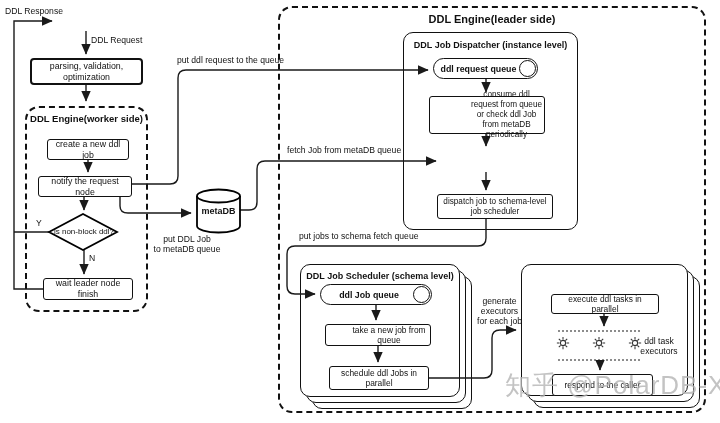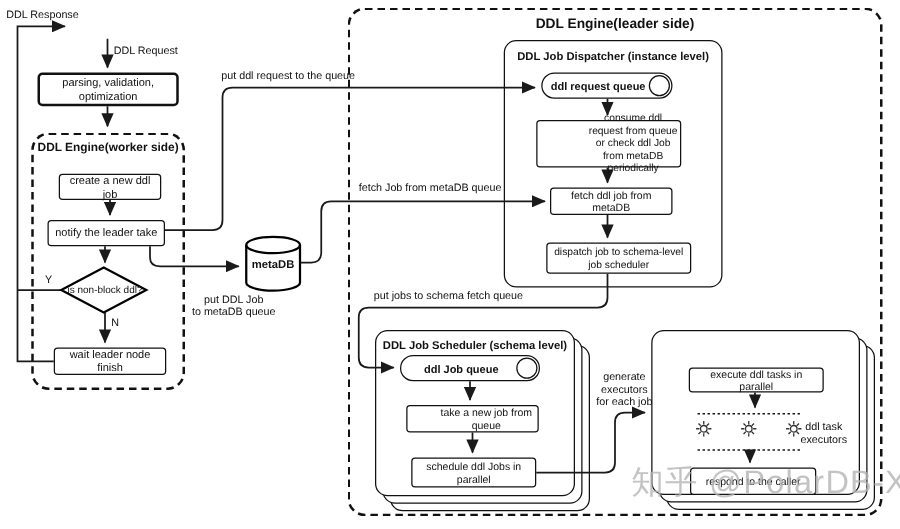--- a/index.html
+++ b/index.html
@@ -86,21 +86,21 @@
       <path d="M197,196 a21.5,6.5 0 0 0 43,0" fill="none" stroke="#000" stroke-width="1.8"></path>
     </g>
     <polygon points="49,232 83,214 117,232 83,250" fill="#fff" stroke="#000" stroke-width="1.8"></polygon>
   </svg>
 
   <div class="lbl" style="left:5px;top:7px;">DDL Response</div>
   <div class="lbl" style="left:91px;top:36px;">DDL Request</div>
   <div class="box" style="left:30px;top:58px;width:113px;height:27px;border-width:2px;border-radius:4px;">parsing, validation, optimization</div>
 
   <div class="box" style="left:47px;top:139px;width:82px;height:21px;">create a new ddl job</div>
-  <div class="box" style="left:38px;top:176px;width:94px;height:21px;">notify the leader take</div>
+  <div class="box" style="left:38px;top:176px;width:94px;height:21px;">notify the request node</div>
   <div class="diamond-text">is non-block ddl?</div>
   <div class="lbl" style="left:36px;top:219px;">Y</div>
   <div class="lbl" style="left:89px;top:254px;">N</div>
   <div class="box" style="left:43px;top:278px;width:90px;height:22px;">wait leader node finish</div>
 
   <div class="lbl" style="left:196px;top:206px;width:45px;text-align:center;font-weight:bold;font-size:9px;">metaDB</div>
   <div class="lbl center" style="left:152px;top:235px;width:70px;">put DDL Job</div>
   <div class="lbl center" style="left:152px;top:245px;width:70px;">to metaDB queue</div>
 
   <div class="lbl" style="left:177px;top:56px;">put ddl request to the queue</div>
@@ -108,21 +108,20 @@
   <div class="lbl" style="left:299px;top:232px;">put jobs to schema fetch queue</div>
   <div class="lbl center" style="left:472px;top:297px;width:55px;">generate</div>
   <div class="lbl center" style="left:472px;top:307px;width:55px;">executors</div>
   <div class="lbl center" style="left:472px;top:317px;width:55px;">for each job</div>
 
   <div class="stadium" style="left:433px;top:58px;width:105px;height:21px;">
     <span>ddl request queue</span>
     <span class="circ"></span>
   </div>
   <div class="box" style="left:429px;top:96px;width:116px;height:38px;font-size:8.2px;padding-left:41px;">consume ddl request from queue or check ddl Job from metaDB periodically</div>
-  <div class="box" style="left:440px;top:150px;width:98px;height:22px;font-size:8.4px;">fetch ddl job from metaDB</div>
   <div class="box" style="left:437px;top:194px;width:116px;height:25px;font-size:8.2px;">dispatch job to schema-level job scheduler</div>
 
   <div class="stadium" style="left:320px;top:284px;width:112px;height:21px;">
     <span>ddl Job queue</span>
     <span class="circ"></span>
   </div>
   <div class="box" style="left:325px;top:324px;width:106px;height:22px;font-size:8.4px;padding-left:24px;">take a new job from queue</div>
   <div class="box" style="left:329px;top:366px;width:100px;height:24px;font-size:8.4px;">schedule ddl Jobs in parallel</div>
 
   <div class="box" style="left:551px;top:294px;width:108px;height:20px;font-size:8.4px;">execute ddl tasks in parallel</div>

